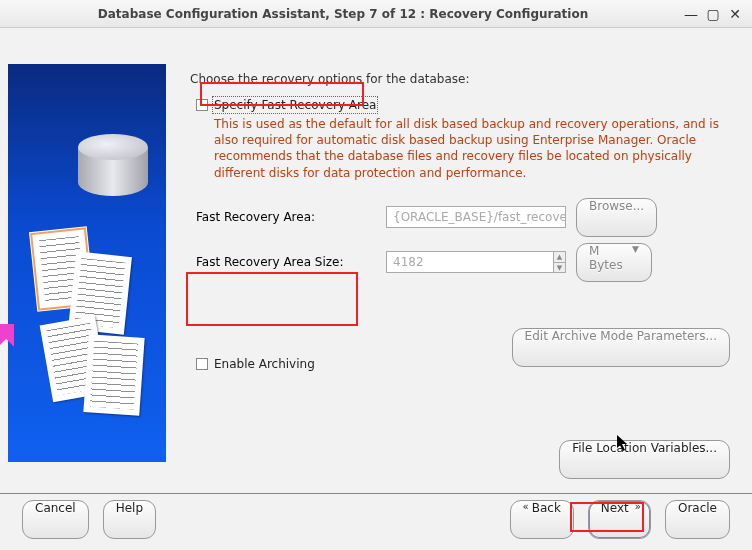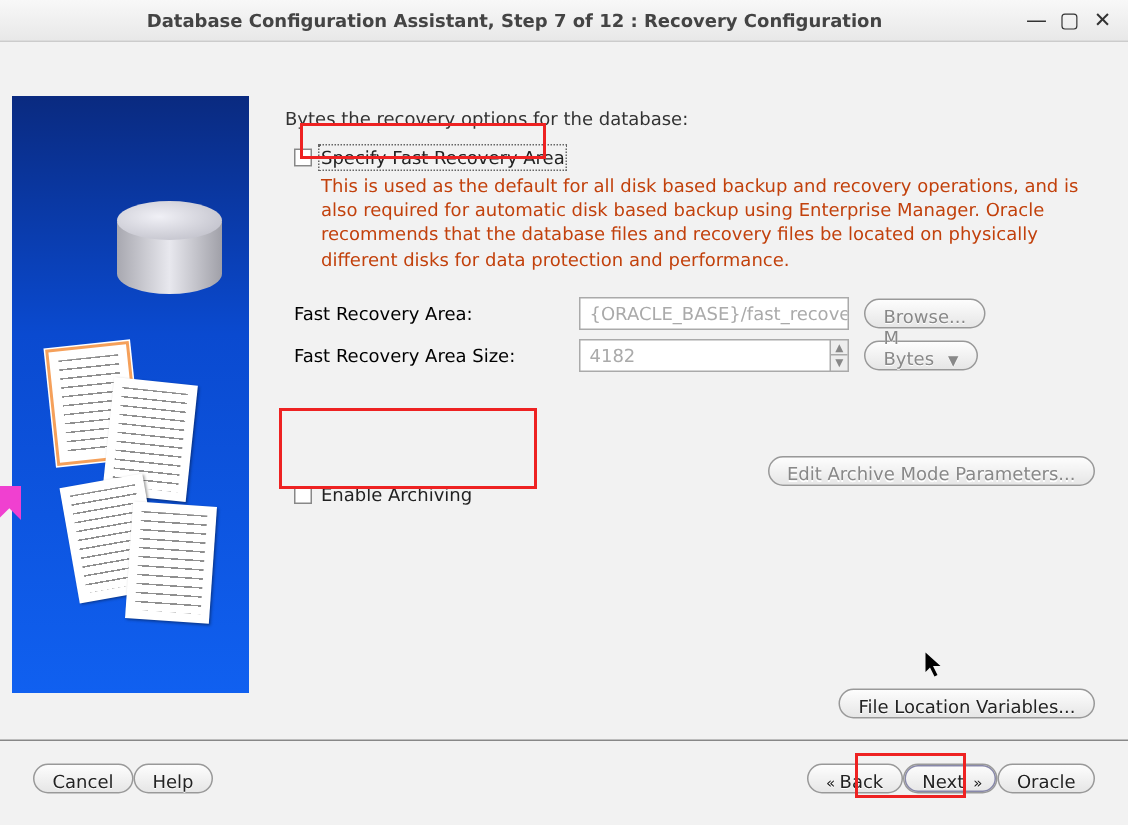--- a/index.html
+++ b/index.html
@@ -41,33 +41,33 @@
 .help-text { color: #c2410c; padding: 2px 4px 14px 28px; line-height: 1.35; }
 
 .form-row { display: flex; align-items: center; gap: 10px; padding: 3px 0 3px 10px; }
 .form-label { width: 180px; color: #000000; }
 .tinput { width: 180px; height: 22px; border: 1px solid #aaa; background: #fff; color: #aaa; padding: 0 6px; font-size: 12px; display: flex; align-items: center; overflow: hidden; white-space: nowrap; }
 .tinput.spin { width: 168px; }
 .spinner { width: 12px; height: 22px; border: 1px solid #aaa; border-left: none; background: #eee; display:flex; flex-direction:column; }
 .spinner div { flex:1; display:flex; align-items:center; justify-content:center; font-size:7px; color:#888; }
 .spinner div:first-child { border-bottom:1px solid #aaa; }
 
-.btn { height: 20px; padding: 0 12px; background: linear-gradient(#fdfdfd,#e6e6e6); border: 1px solid #999; border-radius: 11px; color: #888; font-size: 12px; display: inline-flex; align-items: flex-end; gap: 6px; cursor: pointer; text-shadow: 0 1px 0 #fff; }
+.btn { height: 39px; padding: 0 12px; background: linear-gradient(#fdfdfd,#e6e6e6); border: 1px solid #999; border-radius: 11px; color: #888; font-size: 12px; display: inline-flex; align-items: flex-start; gap: 6px; cursor: pointer; text-shadow: 0 1px 0 #fff; }
 .btn.enabled { color: #222; }
 .btn.default { box-shadow: inset 0 0 0 1px #88a; }
 .btn .chev { font-size: 10px; letter-spacing: -3px; }
 
 .section-archive { margin-top: 36px; }
 .archive-row { display: flex; align-items: center; gap: 26px; padding: 4px 0 0 10px; }
 
 .file-loc-row { position: absolute; right: 14px; bottom: 10px; }
 
 
 .footer { height: 50px; display: flex; align-items: center; padding: 0 22px; justify-content: space-between; }
-.footer .left, .footer .right { display: flex; }
+.footer .left, .footer .right { display: flex; gap: 14px; }
 
 .cursor { position: absolute; left: 450px; top: 400px; font-size: 14px; color: #000; pointer-events: none; }
 
 </style>
 </head>
 <body>
 
 <div class="titlebar">
   <div class="title">Database Configuration Assistant, Step 7 of 12 : Recovery Configuration</div>
   <div class="tbtn">—</div>
@@ -82,21 +82,21 @@
         <div class="top"></div>
       </div>
     <div class="paper p1"></div>
     <div class="paper p2"></div>
     <div class="paper p3"></div>
     <div class="paper p4"></div>
     <div class="arrow"></div>
   </div>
 
   <div class="main">
-    <div class="prompt">Bytes the recovery options for the database:</div>
+    <div class="prompt">Choose the recovery options for the database:</div>
 
     <div class="row-check">
       <div class="chk"></div>
       <div class="ck-label dotted">Specify Fast Recovery Area</div>
     </div>
     <div class="help-text">This is used as the default for all disk based backup and recovery operations, and is also required for automatic disk based backup using Enterprise Manager. Oracle recommends that the database files and recovery files be located on physically different disks for data protection and performance.</div>
 
     <div class="form-row">
       <div class="form-label">Fast Recovery Area:</div>
       <div class="tinput">{ORACLE_BASE}/fast_recovery_a</div>

